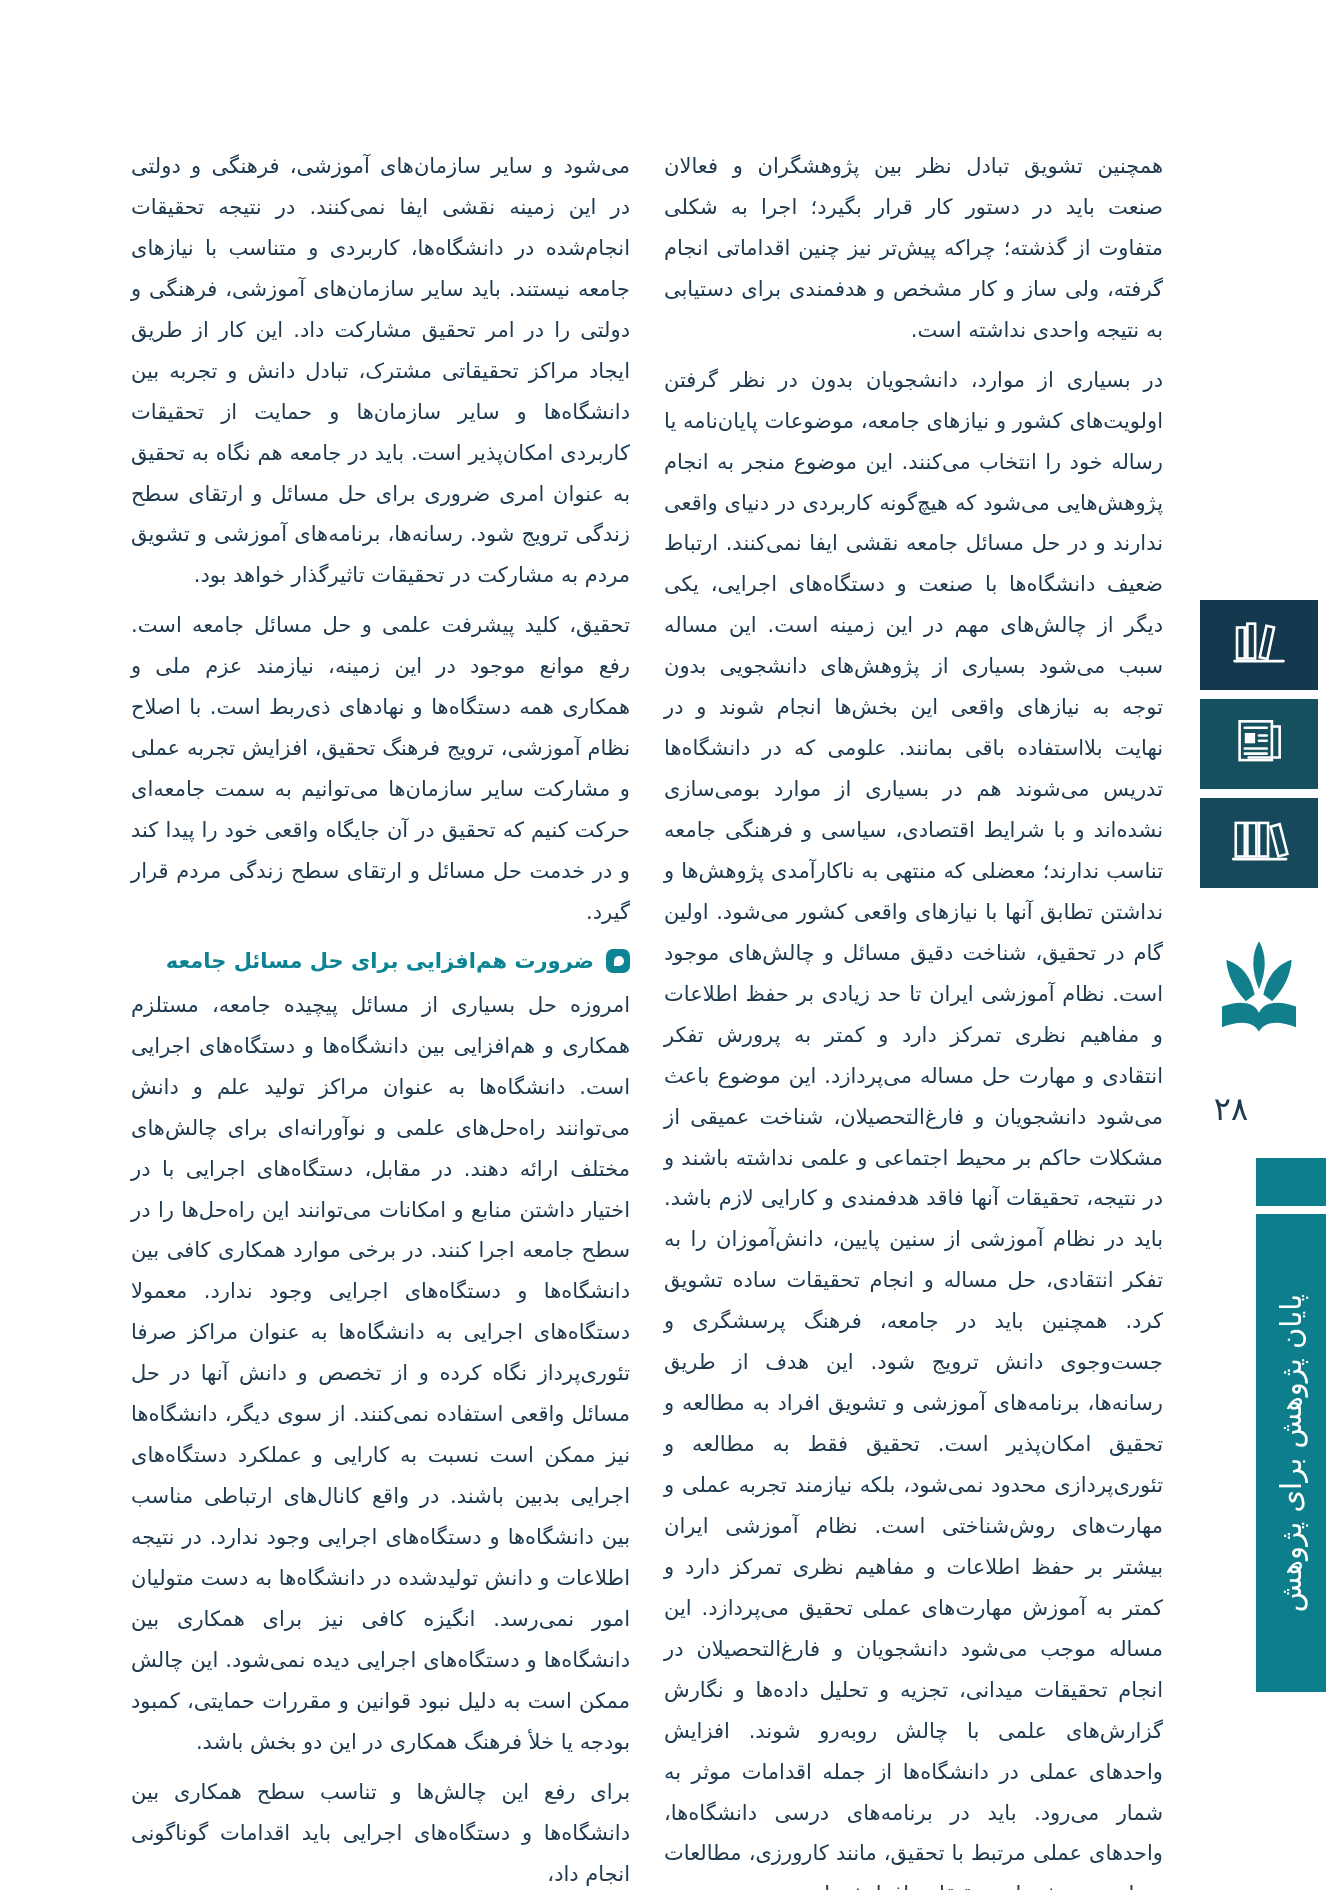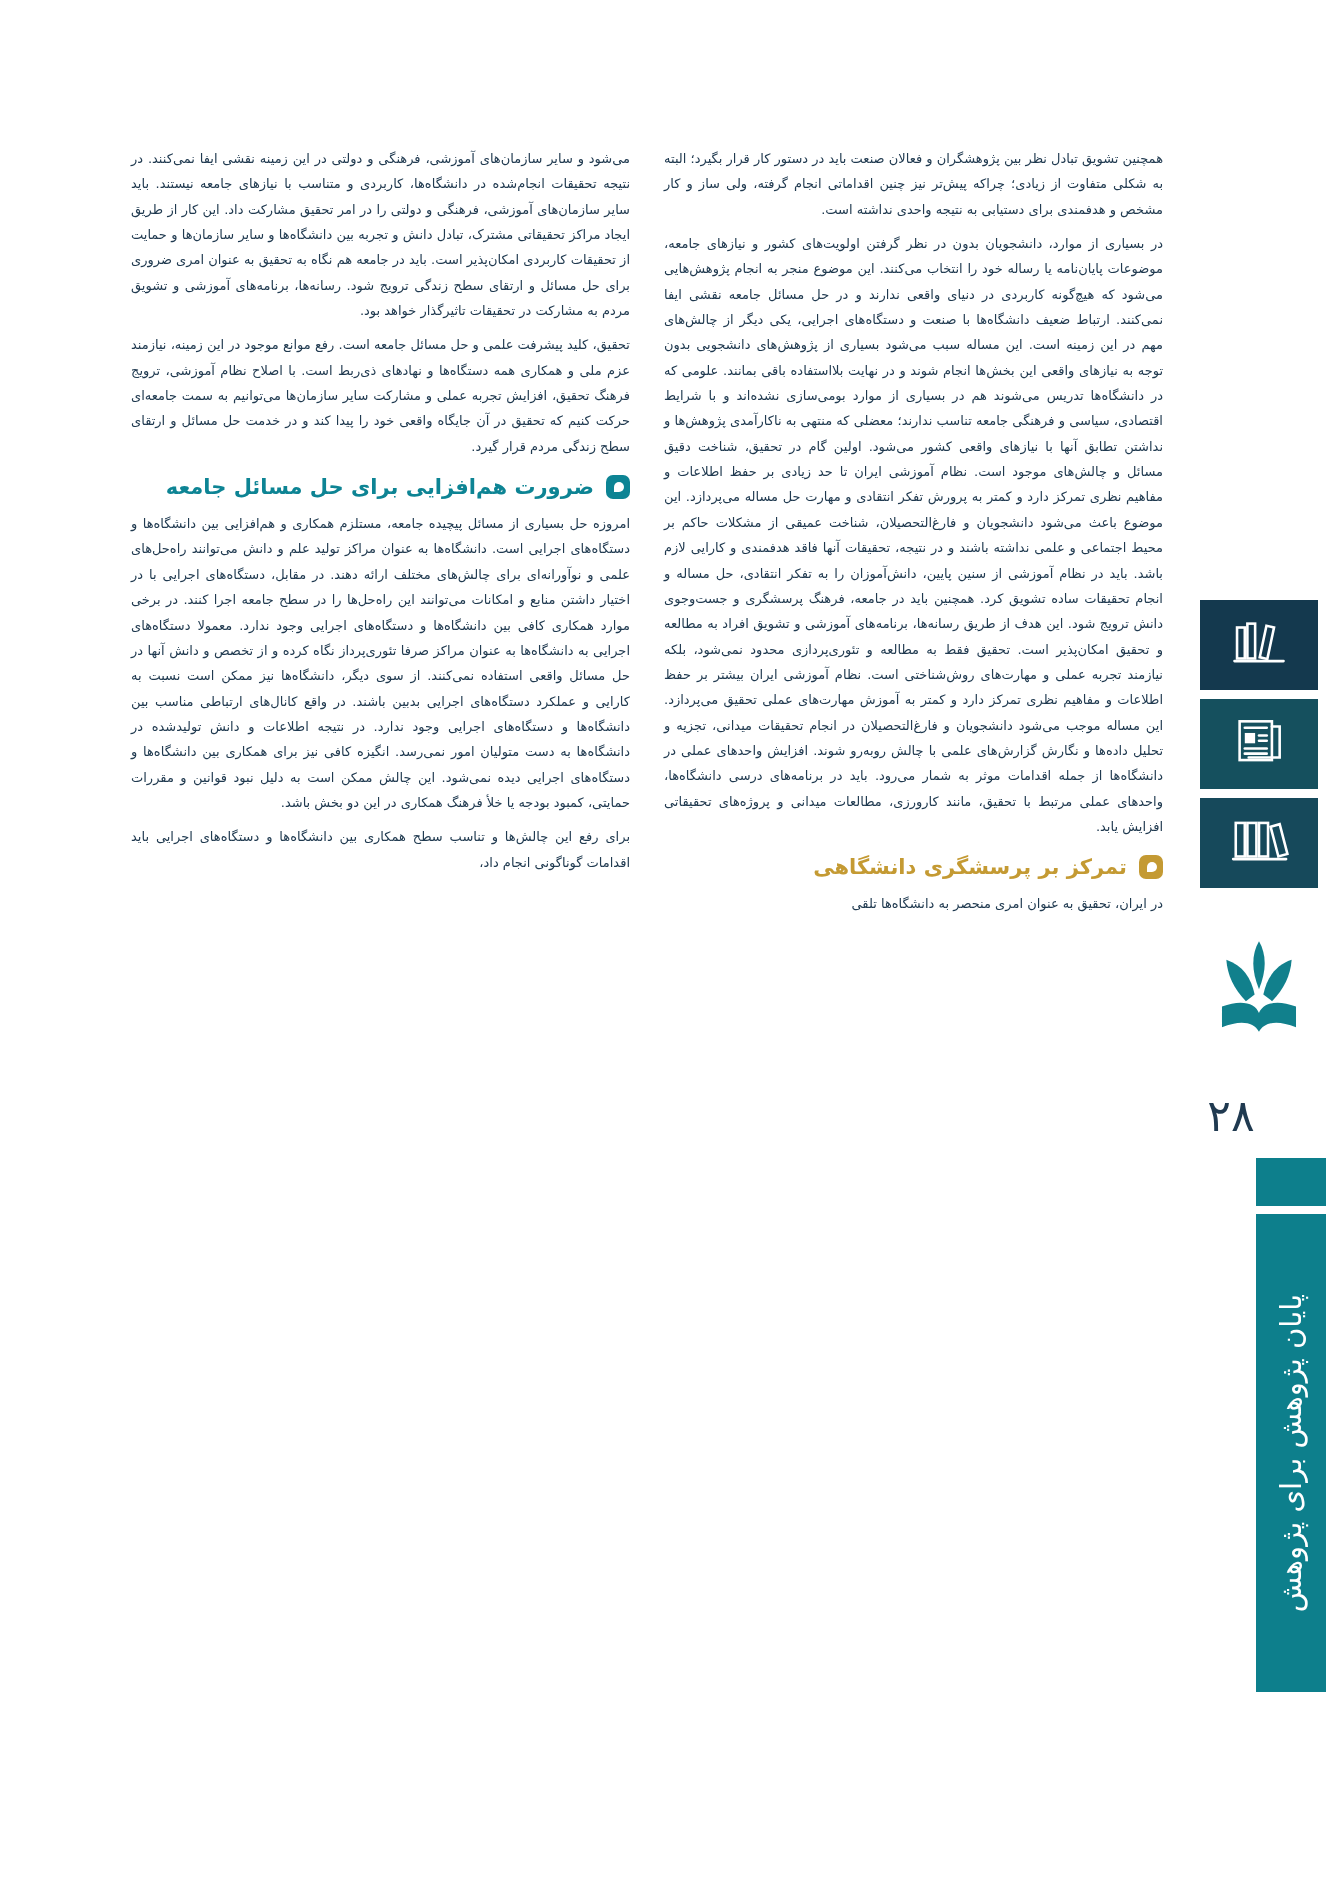--- a/index.html
+++ b/index.html
@@ -20,21 +20,21 @@
   }
   
   .content{
     position:absolute;top:146px;right:176px;width:1032px;
     direction:rtl;
     display:flex;gap:34px;
   }
   .col{width:499px;}
   .col p{
     margin:0 0 9px;
-    font-size:13px;
+    font-size:21px;
     line-height:1.95;
     color:var(--ink);
     text-align:justify;
   }
   .heading{
     display:flex;align-items:center;gap:12px;
     margin:16px 0 12px;
     font-size:21px;font-weight:bold;
   }
   .heading.teal{color:var(--teal);}
@@ -64,21 +64,21 @@
   .tile-1{top:600px;background:#14394e;}
   .tile-2{top:699px;background:#15505e;}
   .tile-3{top:798px;background:#16495b;}
   .tile svg{width:62px;height:62px;}
   .logo{
     position:absolute;left:1210px;top:938px;width:98px;height:112px;
   }
   .page-number{
     position:absolute;left:1188px;top:1090px;width:86px;
     text-align:center;
-    font-size:44px;color:var(--ink);
+    font-size:32px;color:var(--ink);
   }
   .strip-square{
     position:absolute;left:1256px;top:1158px;width:70px;height:48px;
     background:var(--strip);
   }
   .strip{
     position:absolute;left:1256px;top:1214px;width:70px;height:478px;
     background:var(--strip);
   }
   .strip-text{
@@ -90,21 +90,21 @@
   }
 </style>
 </head>
 <body>
 
 <div class="page">
 
   <main class="content">
 
     <section class="col">
-      <p>همچنین تشویق تبادل نظر بین پژوهشگران و فعالان صنعت باید در دستور کار قرار بگیرد؛ البته به شکلی متفاوت از زیادی؛ چراکه پیش‌تر نیز چنین اقداماتی انجام گرفته، ولی ساز و کار مشخص و هدفمندی برای دستیابی به نتیجه واحدی نداشته است.</p>
+      <p>همچنین تشویق تبادل نظر بین پژوهشگران و فعالان صنعت باید در دستور کار قرار بگیرد؛ اجرا به شکلی متفاوت از گذشته؛ چراکه پیش‌تر نیز چنین اقداماتی انجام گرفته، ولی ساز و کار مشخص و هدفمندی برای دستیابی به نتیجه واحدی نداشته است.</p>
       <p>در بسیاری از موارد، دانشجویان بدون در نظر گرفتن اولویت‌های کشور و نیازهای جامعه، موضوعات پایان‌نامه یا رساله خود را انتخاب می‌کنند. این موضوع منجر به انجام پژوهش‌هایی می‌شود که هیچ‌گونه کاربردی در دنیای واقعی ندارند و در حل مسائل جامعه نقشی ایفا نمی‌کنند. ارتباط ضعیف دانشگاه‌ها با صنعت و دستگاه‌های اجرایی، یکی دیگر از چالش‌های مهم در این زمینه است. این مساله سبب می‌شود بسیاری از پژوهش‌های دانشجویی بدون توجه به نیازهای واقعی این بخش‌ها انجام شوند و در نهایت بلااستفاده باقی بمانند. علومی که در دانشگاه‌ها تدریس می‌شوند هم در بسیاری از موارد بومی‌سازی نشده‌اند و با شرایط اقتصادی، سیاسی و فرهنگی جامعه تناسب ندارند؛ معضلی که منتهی به ناکارآمدی پژوهش‌ها و نداشتن تطابق آنها با نیازهای واقعی کشور می‌شود. اولین گام در تحقیق، شناخت دقیق مسائل و چالش‌های موجود است. نظام آموزشی ایران تا حد زیادی بر حفظ اطلاعات و مفاهیم نظری تمرکز دارد و کمتر به پرورش تفکر انتقادی و مهارت حل مساله می‌پردازد. این موضوع باعث می‌شود دانشجویان و فارغ‌التحصیلان، شناخت عمیقی از مشکلات حاکم بر محیط اجتماعی و علمی نداشته باشند و در نتیجه، تحقیقات آنها فاقد هدفمندی و کارایی لازم باشد. باید در نظام آموزشی از سنین پایین، دانش‌آموزان را به تفکر انتقادی، حل مساله و انجام تحقیقات ساده تشویق کرد. همچنین باید در جامعه، فرهنگ پرسشگری و جست‌وجوی دانش ترویج شود. این هدف از طریق رسانه‌ها، برنامه‌های آموزشی و تشویق افراد به مطالعه و تحقیق امکان‌پذیر است. تحقیق فقط به مطالعه و تئوری‌پردازی محدود نمی‌شود، بلکه نیازمند تجربه عملی و مهارت‌های روش‌شناختی است. نظام آموزشی ایران بیشتر بر حفظ اطلاعات و مفاهیم نظری تمرکز دارد و کمتر به آموزش مهارت‌های عملی تحقیق می‌پردازد. این مساله موجب می‌شود دانشجویان و فارغ‌التحصیلان در انجام تحقیقات میدانی، تجزیه و تحلیل داده‌ها و نگارش گزارش‌های علمی با چالش روبه‌رو شوند. افزایش واحدهای عملی در دانشگاه‌ها از جمله اقدامات موثر به شمار می‌رود. باید در برنامه‌های درسی دانشگاه‌ها، واحدهای عملی مرتبط با تحقیق، مانند کارورزی، مطالعات میدانی و پروژه‌های تحقیقاتی افزایش یابد.</p>
       <h2 class="heading gold">
         <span class="h-icon gold-bg"></span>
         <span>تمرکز بر پرسشگری دانشگاهی</span>
       </h2>
       <p>در ایران، تحقیق به عنوان امری منحصر به دانشگاه‌ها تلقی</p>
     </section>
 
     <section class="col">
       <p>می‌شود و سایر سازمان‌های آموزشی، فرهنگی و دولتی در این زمینه نقشی ایفا نمی‌کنند. در نتیجه تحقیقات انجام‌شده در دانشگاه‌ها، کاربردی و متناسب با نیازهای جامعه نیستند. باید سایر سازمان‌های آموزشی، فرهنگی و دولتی را در امر تحقیق مشارکت داد. این کار از طریق ایجاد مراکز تحقیقاتی مشترک، تبادل دانش و تجربه بین دانشگاه‌ها و سایر سازمان‌ها و حمایت از تحقیقات کاربردی امکان‌پذیر است. باید در جامعه هم نگاه به تحقیق به عنوان امری ضروری برای حل مسائل و ارتقای سطح زندگی ترویج شود. رسانه‌ها، برنامه‌های آموزشی و تشویق مردم به مشارکت در تحقیقات تاثیرگذار خواهد بود.</p>

